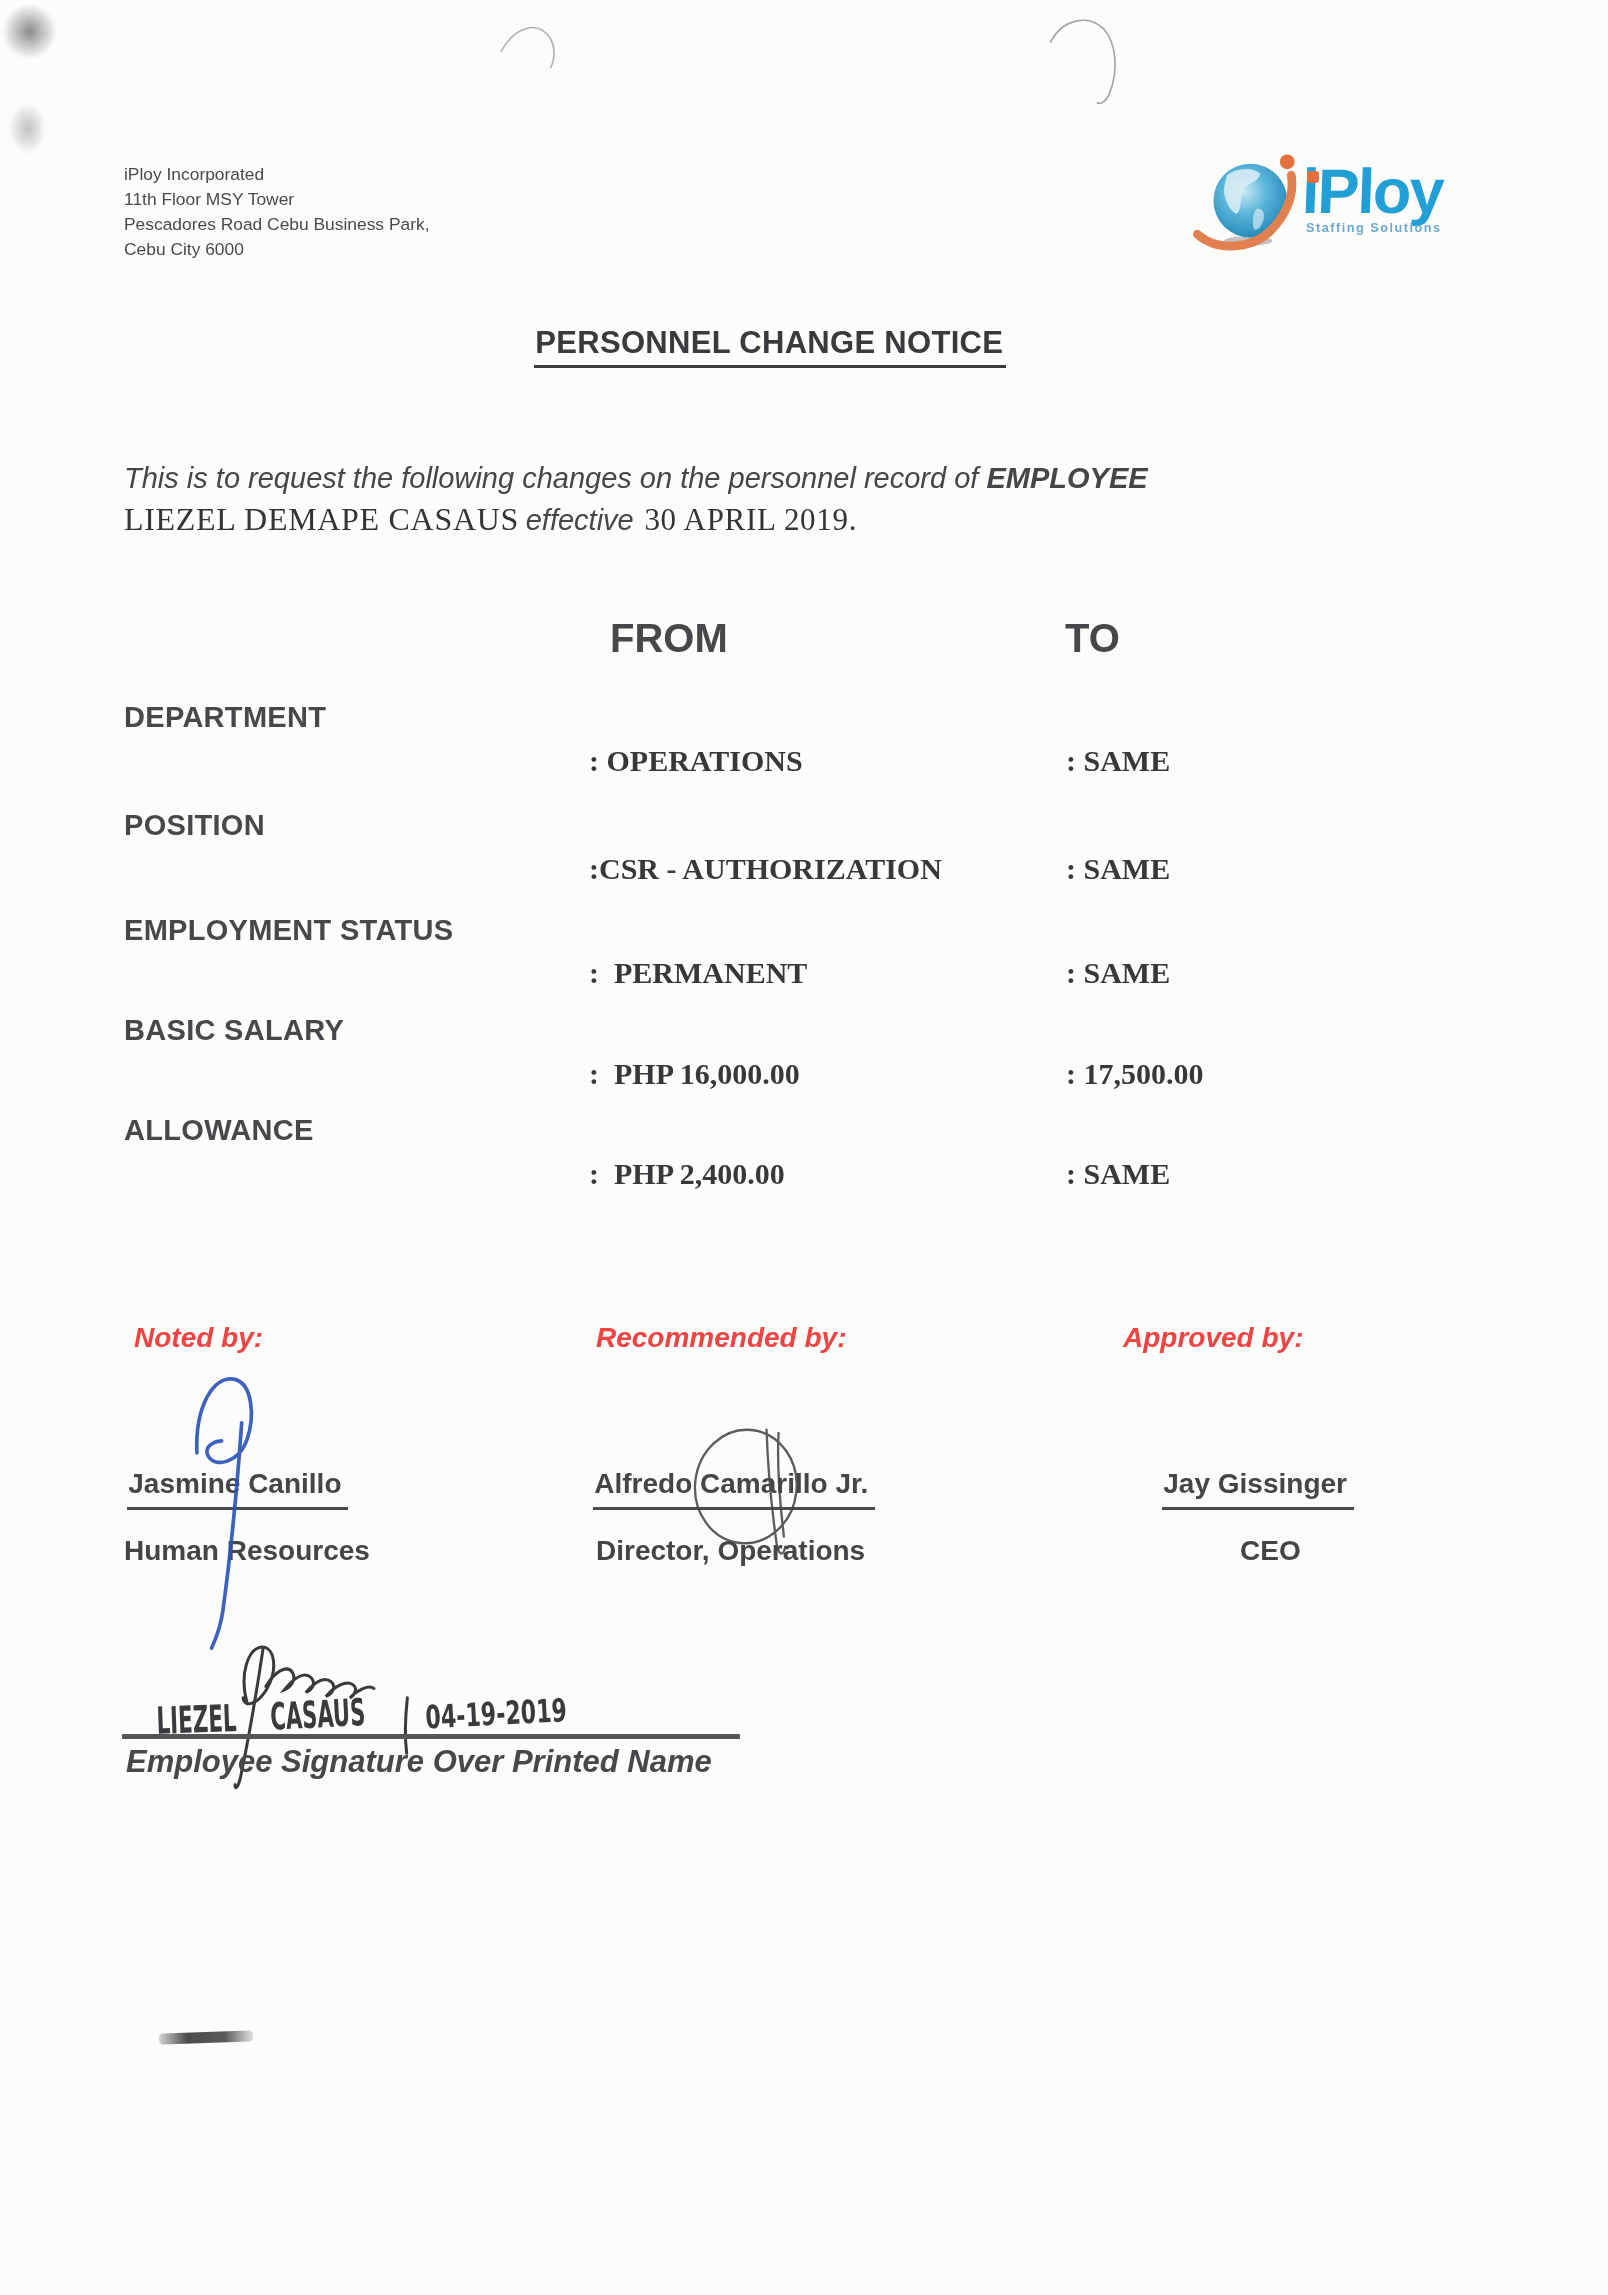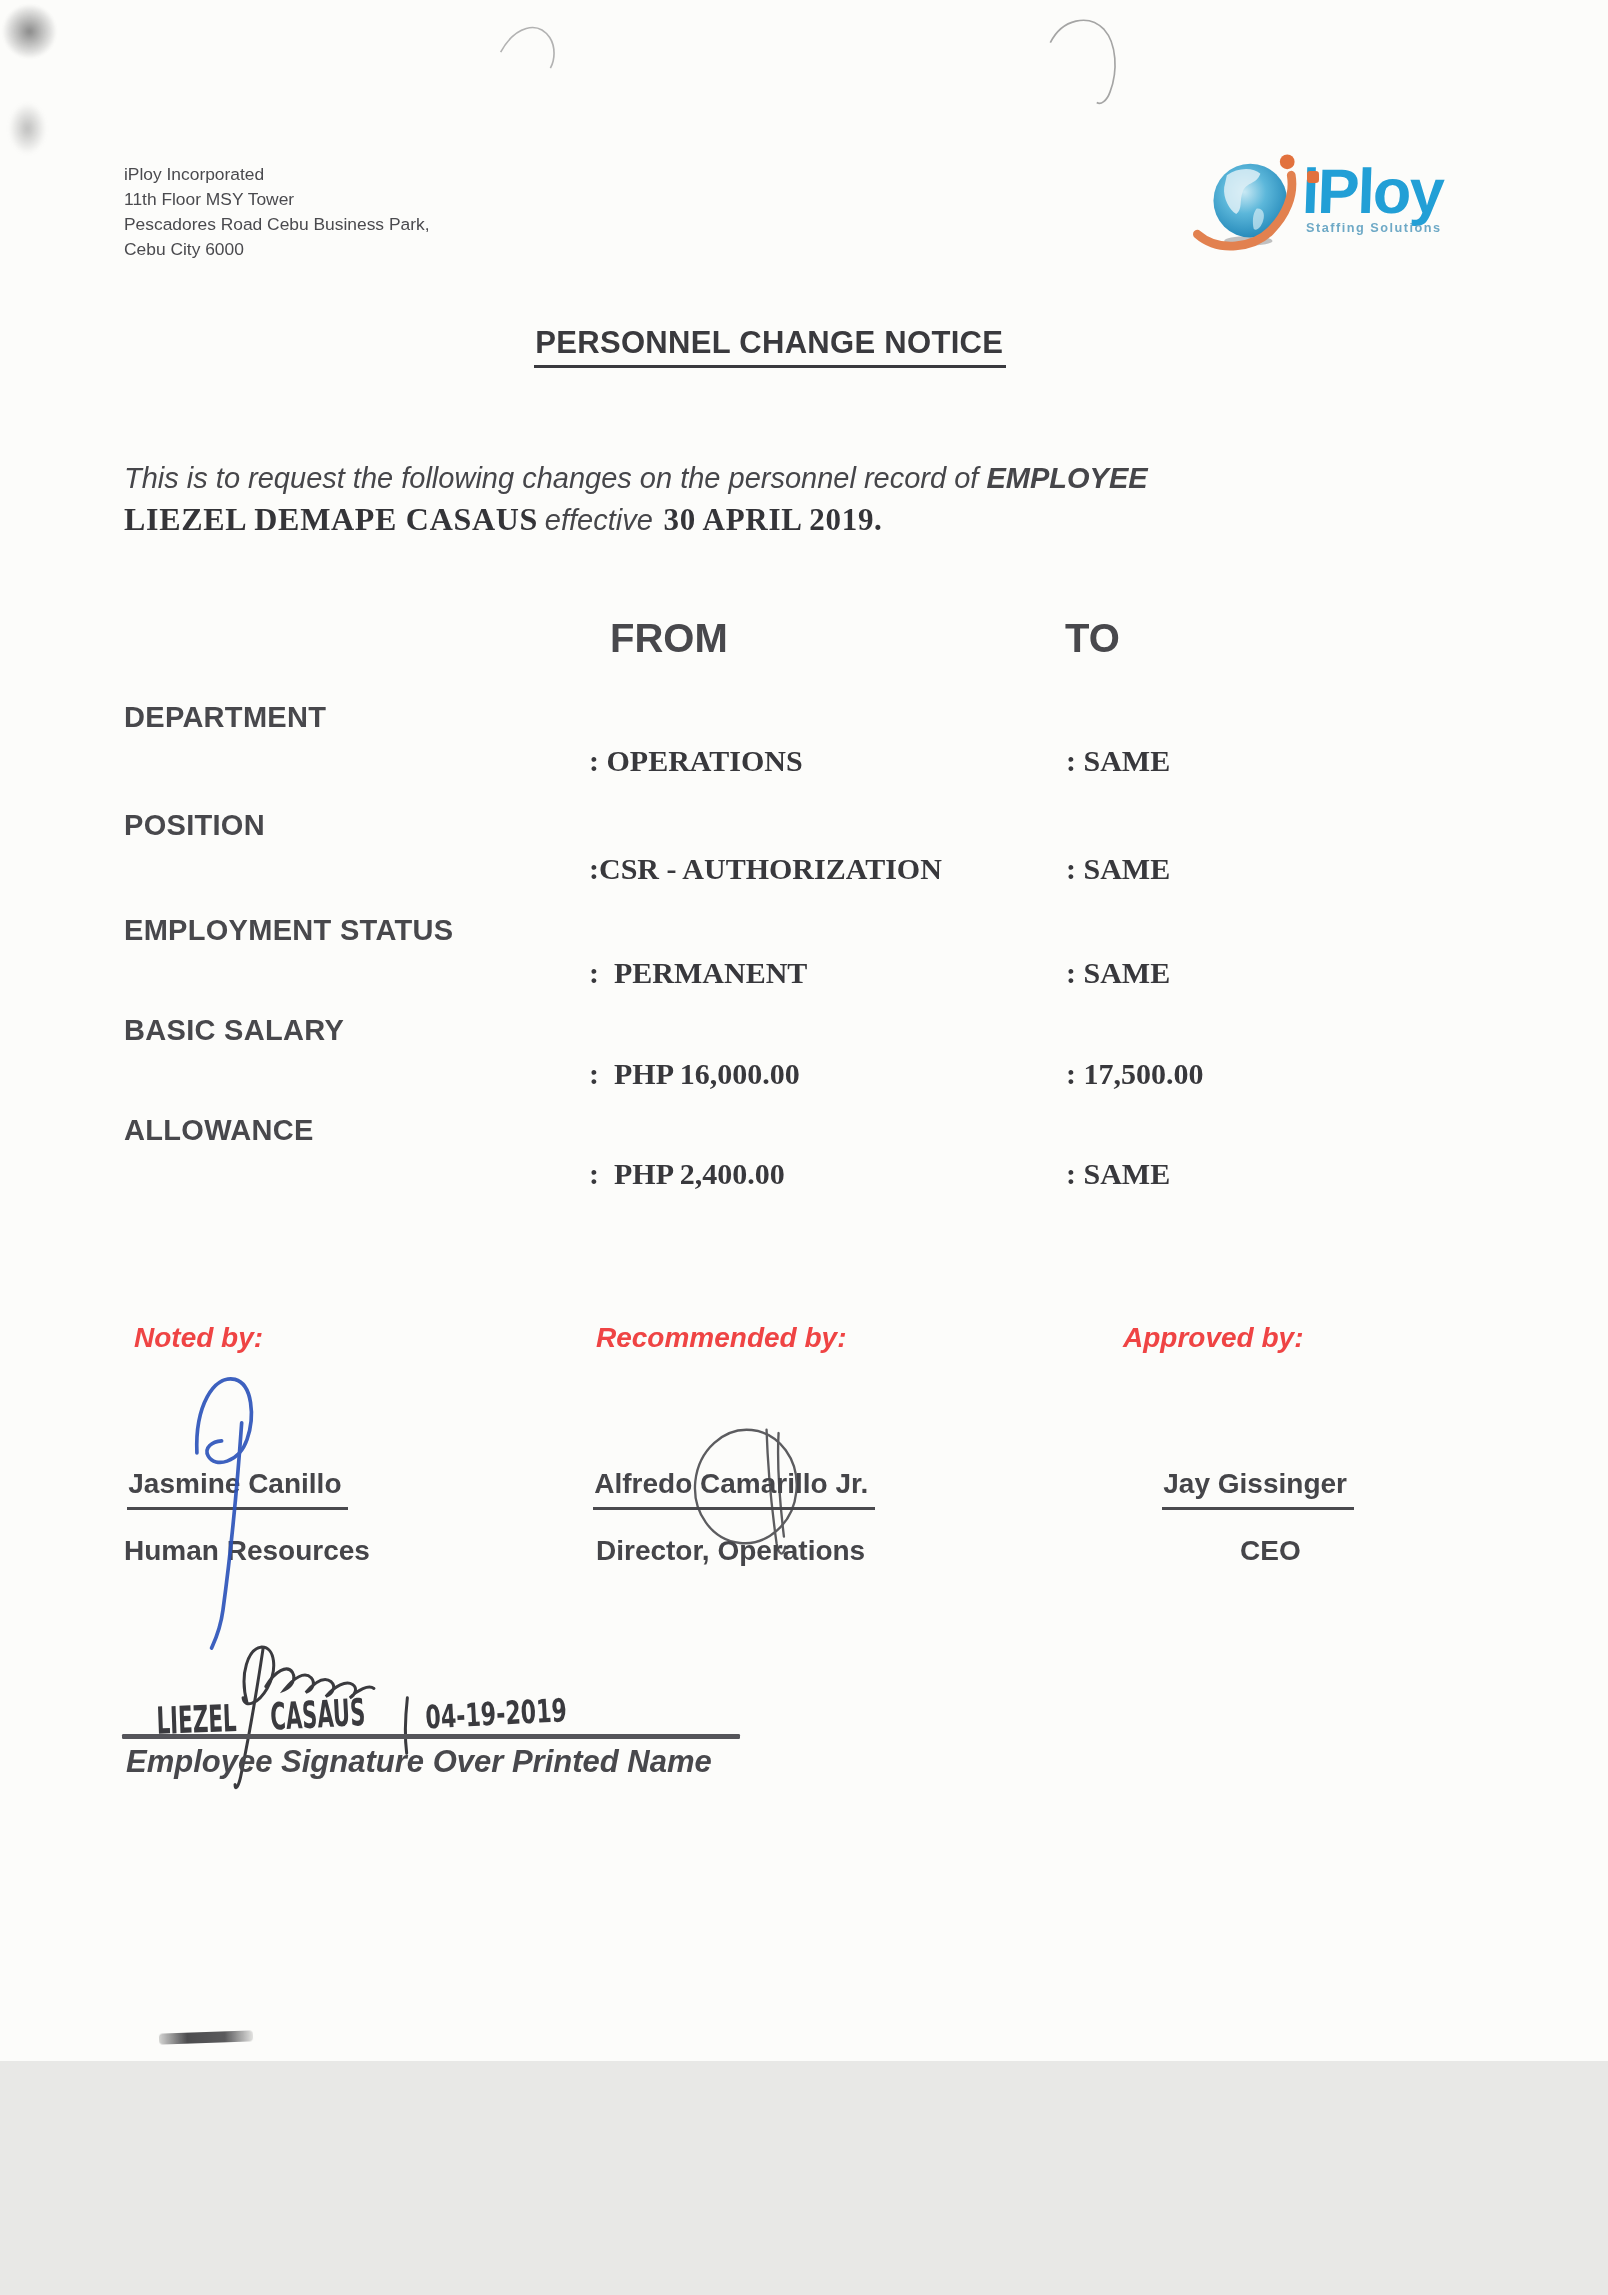--- a/index.html
+++ b/index.html
@@ -1,35 +1,35 @@
 <!DOCTYPE html>
 <html style="font-size:10.7px"><head>
 <meta charset="utf-8">
 <style>
   html,body{margin:0;padding:0;background:#e8e8e6;}
   .page{
-    position:relative;width:1609px;height:2061px;margin:0 auto;
+    position:relative;width:1609px;height:2295px;margin:0 auto;
     background:#fcfcfa;overflow:hidden;
     font-family:"Liberation Sans",sans-serif;color:#46464a;
   }
   .abs{position:absolute;}
   
   .address{left:124px;top:162px;font-size:17.4px;line-height:25px;color:#4a4a4e;}
   .brand-text{left:1302px;top:160px;font-size:63px;font-weight:bold;color:#229fd6;
     transform:skewX(-2deg);letter-spacing:-2px;line-height:63px;}
   .brand-idot{left:1307px;top:171px;width:12px;height:12px;border-radius:3.3px;background:#e2713d;}
   .tagline{left:1306px;top:221px;font-size:12.7px;font-weight:bold;color:#6ea9c6;letter-spacing:1.5px;}
   
   .doc-title{left:534px;top:325px;font-size:31px;font-weight:800;color:#3a3a3e;
     letter-spacing:0.3px;border-bottom:3.3px solid #3a3a3e;padding:0 2.7px 4px 1.3px;}
   
   .intro{left:124px;top:458px;width:1269px;font-size:29px;line-height:41px;color:#46464a;}
   .it{font-style:italic;}
   .intro .emp{font-style:italic;font-weight:bold;}
-  .serif-b{font-family:"Liberation Serif",serif;font-weight:bold;color:#343438;}
+  .serif-b{font-family:"Liberation Serif",serif;font-weight:normal;color:#343438;}
   .intro .name{font-size:32px;letter-spacing:0.7px;}
   .intro .eff{font-style:italic;margin:0 10.7px 0 6.7px;}
   .intro .date{font-size:31px;letter-spacing:0.7px;margin-top:28px;}
   
   .colhead{font-size:40px;font-weight:bold;color:#48484c;}
   .row-label{left:124px;font-size:29px;font-weight:bold;color:#48484c;letter-spacing:0.3px;}
   .row-from{left:589px;}
   .row-to{left:1066px;}
   .val{font-family:"Liberation Serif",serif;font-weight:bold;font-size:30px;
     color:#38383c;white-space:pre;margin-top:44px;}

